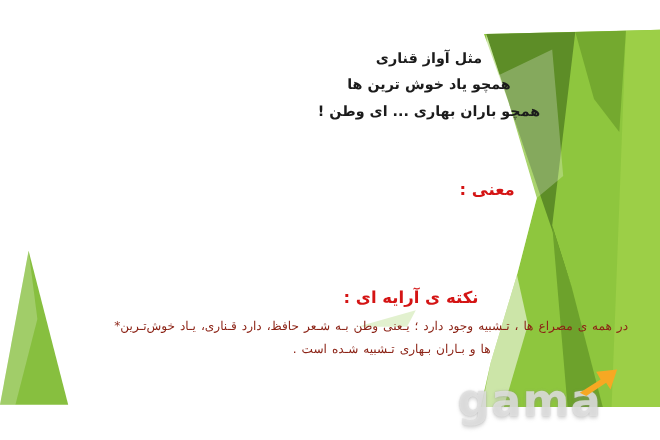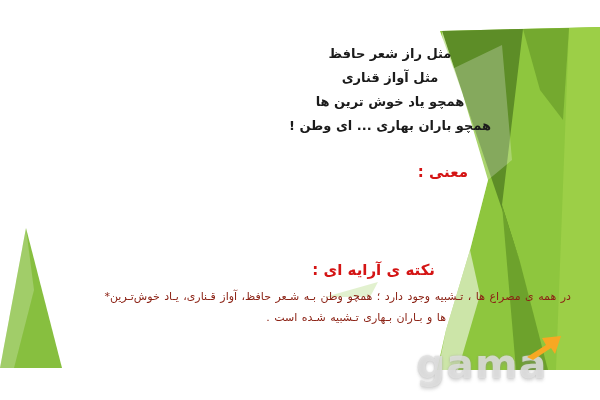--- a/index.html
+++ b/index.html
@@ -53,30 +53,29 @@
     <polygon points="463,95 488,180 470,250 453,180" fill="rgba(255,255,255,0.45)"></polygon>
     <polygon points="470,250 446,330 438,370 458,370 480,295" fill="rgba(255,255,255,0.55)"></polygon>
     <polygon points="450,70 502,45 512,160 488,180 463,95" fill="rgba(255,255,255,0.25)"></polygon>
     <polygon points="325,297 378,282 370,297" fill="rgba(141,198,63,0.25)"></polygon>
 
     <polygon points="26,228 62,368 0,368" fill="#87bf3f"></polygon>
     <polygon points="26,228 34,290 14,368 0,368" fill="rgba(255,255,255,0.22)"></polygon>
   </svg>
 
   <div class="poem" dir="rtl">
-    <div>مثل راز شعر حافظ</div>
     <div>مثل آواز قناری</div>
     <div>همچو یاد خوش ترین ها</div>
     <div>همچو باران بهاری ... ای وطن !</div>
   </div>
 
   <div class="heading h-meaning">معنی :</div>
 
   <div class="heading h-note">نکته ی آرایه ای :</div>
-  <div class="bodyline n1">در همه ی مصراع ها ، تـشبیه وجود دارد ؛ همچو وطن بـه شـعر حافظ، آواز قـناری، یـاد خوش‌تـرین*</div>
+  <div class="bodyline n1">در همه ی مصراع ها ، تـشبیه وجود دارد ؛ یـعنی وطن بـه شـعر حافظ، دارد قـناری، یـاد خوش‌تـرین*</div>
   <div class="bodyline n2">ها و بـاران بـهاری تـشبیه شـده است .</div>
 
   <div class="watermark">gama</div>
   <svg class="arrow" viewBox="0 0 50 34" aria-hidden="true">
     <path d="M9,27 L28,15 L24,8 L43,6 L37,24 L33,18 L15,30 Z" fill="#f7a823"></path>
   </svg>
 
 </div>
 
 </body></html>

